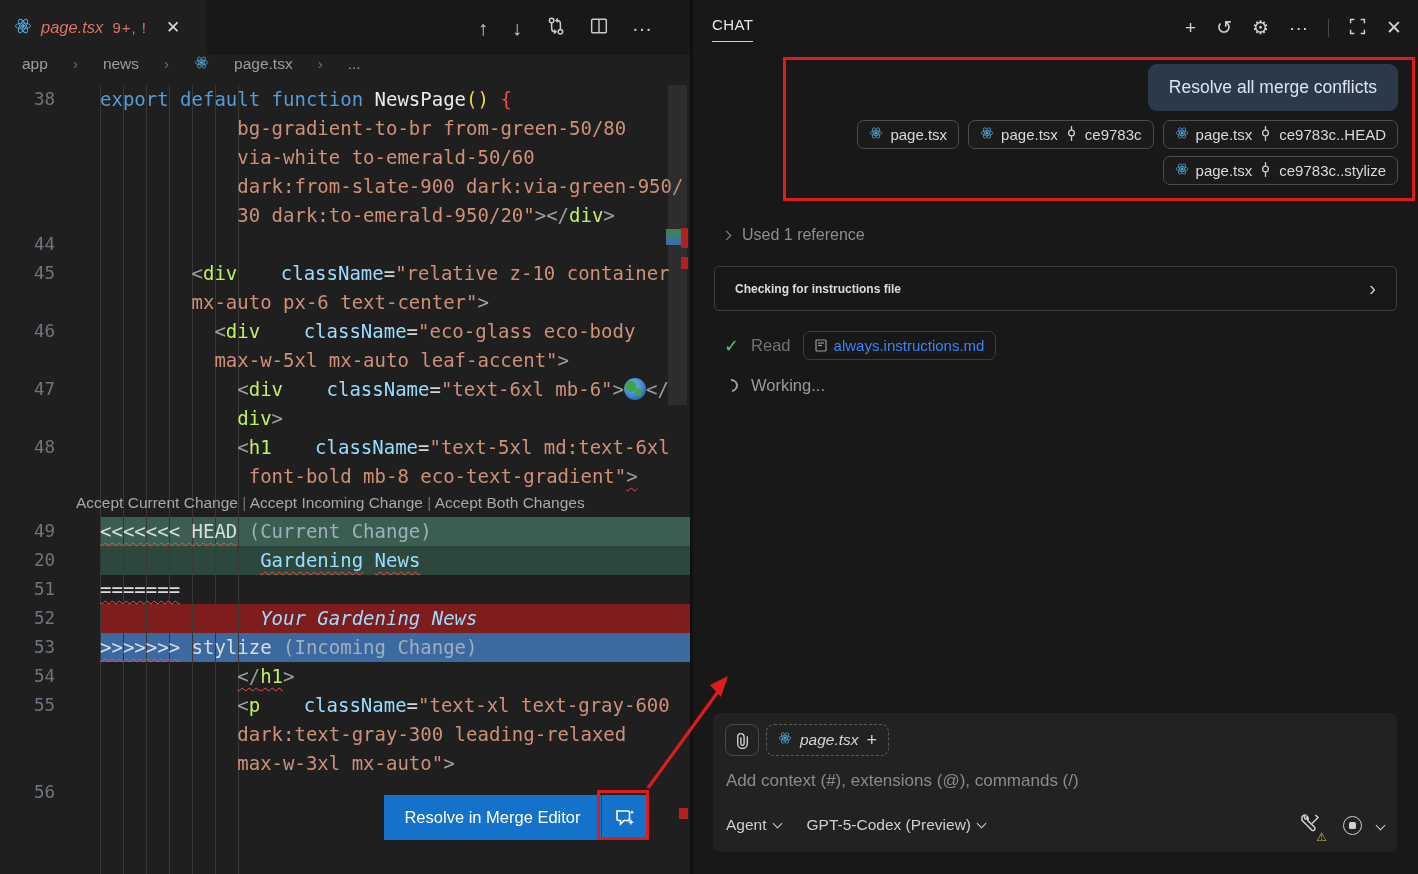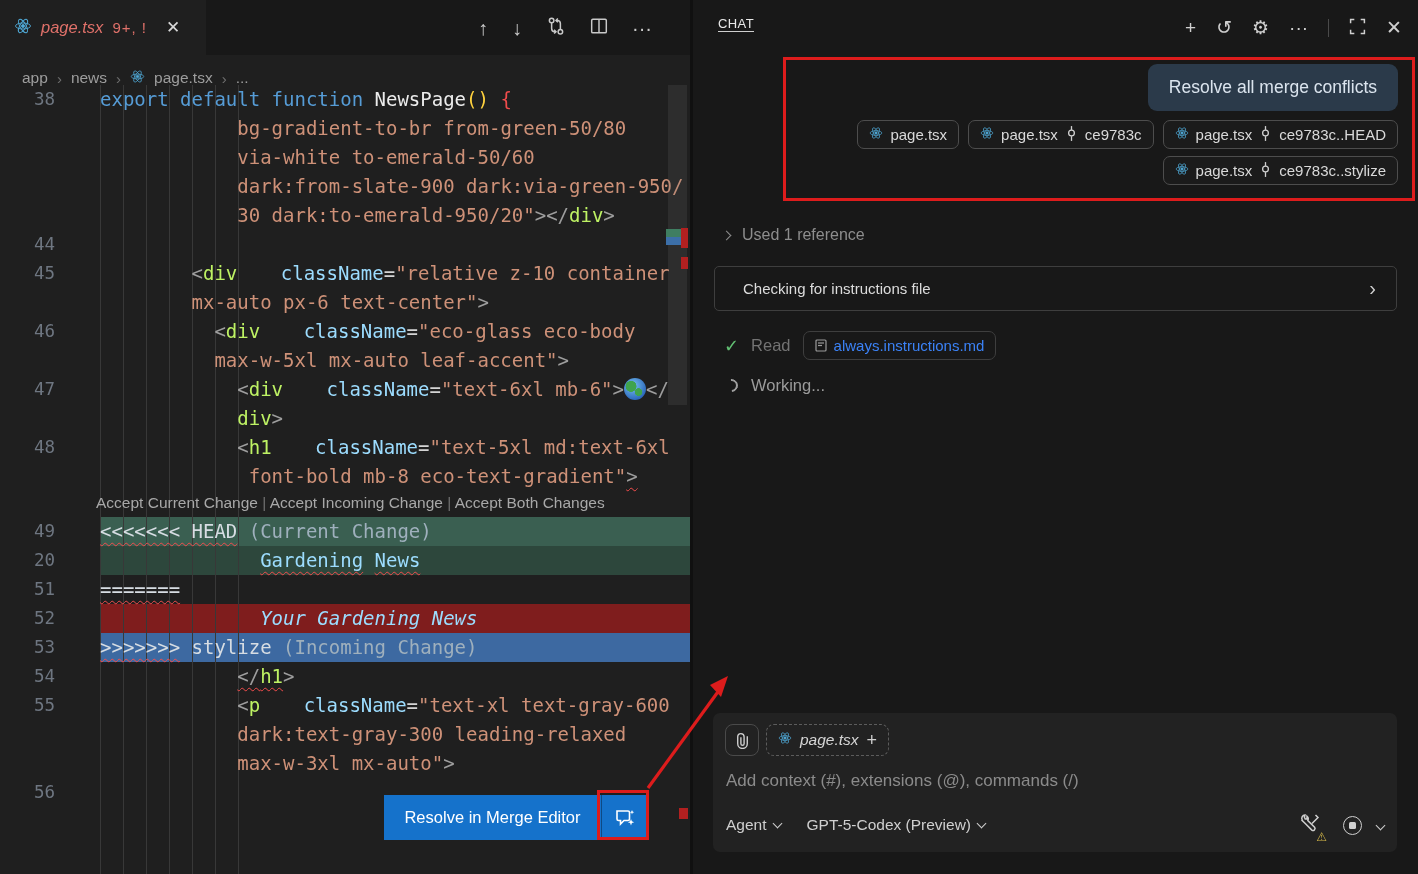--- a/index.html
+++ b/index.html
@@ -11,21 +11,21 @@
   #tabstrip { position:absolute; left:0; top:0; width:100%; height:55px; background:#181818; }
   #tab { position:absolute; left:0; top:0; width:206px; height:55px; background:#1f1f1f;
          display:flex; align-items:center; padding:0 14px; gap:9px; cursor:pointer; }
   .tab-file { font-style:italic; font-size:16.5px; color:#e0716a; }
   .tab-badge { font-size:15px; color:#e0716a; letter-spacing:1px; }
   .tab-close { color:#d8d8d8; font-size:17px; margin-left:10px; }
   #editor-actions { position:absolute; top:0; left:478px; height:55px; display:flex;
                     align-items:center; gap:24px; color:#c9c9c9; }
   #editor-actions .ico { font-size:20px; line-height:1; cursor:pointer; }
   #breadcrumb { position:absolute; top:55px; left:0; height:30px; display:flex;
-                align-items:center; padding-left:22px; gap:9px; color:#9d9d9d; font-size:15.5px;margin-top:8px; }
+                padding-left:22px; gap:25px; color:#9d9d9d; font-size:15.5px; }
   .bc-sep { color:#6e6e6e; font-size:15px; }
 
   
   #code { position:absolute; top:85px; left:0; right:0; bottom:0;
           font-family:"DejaVu Sans Mono", monospace; font-size:19px; line-height:29px; }
   #guides { position:absolute; left:0; top:0; bottom:0; width:100%; z-index:2; pointer-events:none; }
   #guides i { position:absolute; top:0; bottom:0; width:1px; background:#383838; display:block; }
   .row { display:flex; height:29px; white-space:pre; }
   .row .num { flex:0 0 100px; padding-right:45px; text-align:right; color:#6e7681;
               font-size:17.5px; line-height:29px; }
@@ -40,60 +40,60 @@
   .eq { color:#d4d4d4; } .fn { color:#ececec; } .par { color:#ffd23e; } .brc { color:#f14c4c; }
   .cm { color:#d7dde3; } .cd { color:#9fb0bd; } .jx { color:#9cdcfe; }
   .sq { text-decoration:underline; text-decoration-style:wavy; text-decoration-color:#f14c4c;
         text-decoration-thickness:1.4px; text-underline-offset:4px; text-decoration-skip-ink:none; }
   .globe { display:inline-block; width:22px; height:22px; border-radius:50%; vertical-align:-4px;
            position:relative; z-index:3;
            background: radial-gradient(circle at 32% 38%, #3fa34d 0 26%, rgba(0,0,0,0) 28%),
                        radial-gradient(circle at 66% 64%, #3fa34d 0 18%, rgba(0,0,0,0) 20%),
                        radial-gradient(circle at 40% 35%, #79c1ef, #2f6cbe 70%, #1d4f9c); }
   .lens-row { height:26px; padding-left:76px; font-family:"Liberation Sans",sans-serif;
-              font-size:15.5px; line-height:24px; color:#a8a8a8; white-space:pre;margin-left:20px; }
+              font-size:15.5px; line-height:24px; color:#a8a8a8; white-space:pre; }
   .lens-link { cursor:pointer; position:relative; z-index:3; }
   .lens-sep { color:#6f6f6f; }
 
   
   .ruler-thumb { position:absolute; right:3px; top:85px; width:19px; height:320px;
                  background:rgba(120,120,120,0.16); z-index:4; }
   .mark { position:absolute; z-index:5; }
 
   
   #merge-btn { position:absolute; left:384px; top:795px; height:45px; display:flex;
                z-index:6; cursor:pointer; }
   #merge-btn .main { width:217px; background:#1572cb; color:#fff; font-size:16.5px;
                      display:flex; align-items:center; justify-content:center; }
   #merge-btn .spark { width:46px; background:#1572cb; border-left:1px solid rgba(0,0,0,0.35);
                       display:flex; align-items:center; justify-content:center; }
 
   
   #chat { position:absolute; left:690px; top:0; width:728px; height:874px; background:#181818;
           border-left:3px solid #101010; }
   #chat-header { position:absolute; left:0; top:0; right:0; height:55px; }
-  #chat-title { position:absolute; left:25px; top:16px; color:#e8e8e8; font-size:13px;
-                letter-spacing:0.4px; padding-bottom:0; border-bottom:1.5px solid #cfcfcf; cursor:pointer; }
+  #chat-title { position:absolute; left:19px; top:16px; color:#e8e8e8; font-size:15px;
+                letter-spacing:0.4px; padding-bottom:8px; border-bottom:1.5px solid #cfcfcf; cursor:pointer; }
   #chat-icons { position:absolute; right:16px; top:0; height:55px; display:flex;
                 align-items:center; gap:20px; color:#cfcfcf; }
   #chat-icons .ico { font-size:19px; line-height:1; cursor:pointer; }
   .vsep { width:1px; height:18px; background:#4a4a4a; }
 
   #bubble { position:absolute; right:20px; top:64px; height:47px; line-height:47px;
             padding:0 21px; background:#2b3a4a; border-radius:9px; color:#dbe4ee; font-size:17.5px; }
   .chip-row { position:absolute; right:20px; display:flex; gap:9px; }
   .chip { height:29px; display:flex; align-items:center; gap:7px; padding:0 11px;
           border:1px solid #4d4d4d; border-radius:7px; background:#1b1b1b;
           color:#d9d9d9; font-size:15px; cursor:pointer; white-space:nowrap; }
   #used-ref { position:absolute; left:30px; top:226px; display:flex; align-items:center; gap:12px;
               color:#8d8d8d; font-size:16px; cursor:pointer; }
   #instr-box { position:absolute; left:21px; right:21px; top:266px; height:45px;
                border:1px solid #3e3e3e; border-radius:5px; display:flex; align-items:center;
                padding:0 20px; cursor:pointer; }
-  #instr-box .lbl { font-size:15px; font-weight:normal; color:#dcdcdc;margin-left:8px; }
+  #instr-box .lbl { font-size:12px; font-weight:bold; color:#dcdcdc; }
   #instr-box .chevr { margin-left:auto; color:#cfcfcf; font-size:20px; }
   #read-row { position:absolute; left:31px; top:331px; display:flex; align-items:center; gap:12px; }
   .check { color:#62c073; font-size:18px; }
   #read-lbl { color:#737373; font-size:16.5px; }
   #read-chip { height:29px; display:flex; align-items:center; gap:7px; padding:0 11px;
                border:1px solid #3e3e3e; border-radius:7px; color:#3b82f6; font-size:15px; cursor:pointer; }
   #working-row { position:absolute; left:32px; top:376px; display:flex; align-items:center; gap:13px;
                  color:#9b9b9b; font-size:16.5px; }
   .spin { width:13px; height:13px; border:2px solid #9e9e9e; border-left-color:transparent;
           border-bottom-color:transparent; border-radius:50%; transform:rotate(40deg); }

